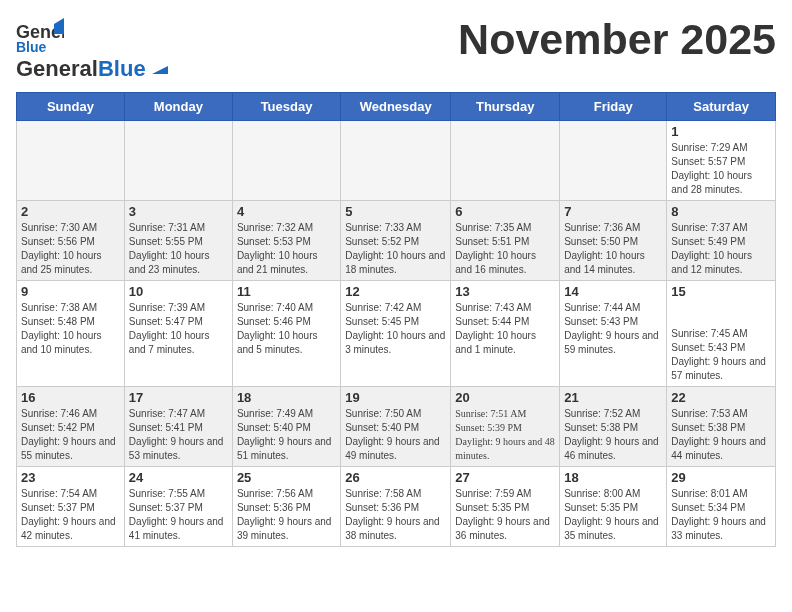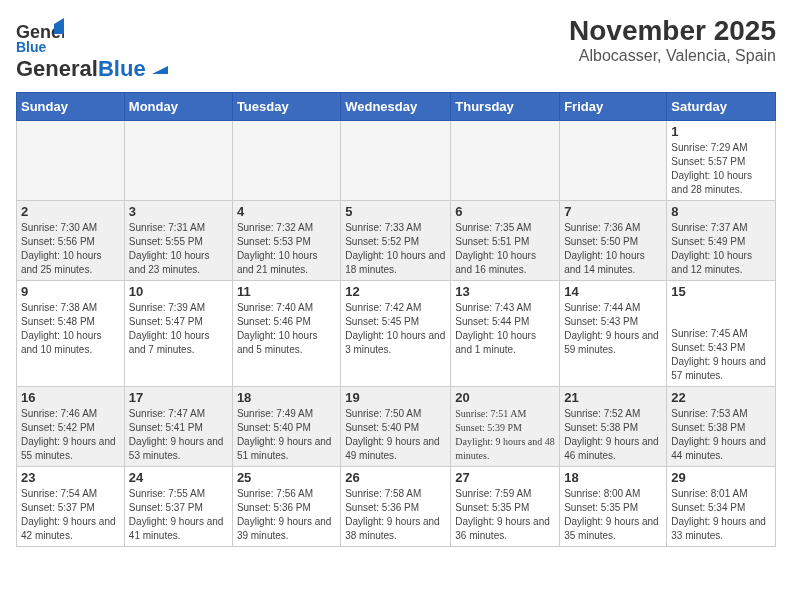--- a/index.html
+++ b/index.html
@@ -18,41 +18,41 @@
     }
     .logo {
       display: flex;
       flex-direction: column;
       align-items: flex-start;
     }
     .title-area {
       text-align: right;
     }
     .month-title {
-      font-size: 28px;
+      font-size: 43px;
       font-weight: bold;
       color: #333;
       line-height: 1.1;
     }
     .location-title {
       font-size: 16px;
       color: #555;
     }
     .calendar-table {
       width: 100%;
       border-collapse: collapse;
       border: 1px solid #ccc;
     }
     .calendar-table th {
       background-color: #3a6bbf;
       color: #fff;
       font-size: 13px;
       font-weight: bold;
       padding: 6px 4px;
-      text-align: left;
+      text-align: center;
       border: 1px solid #2a5aae;
     }
     .calendar-table td {
       vertical-align: top;
       border: 1px solid #ccc;
       padding: 3px 4px;
       width: 113px;
       min-height: 80px;
       font-size: 10px;
       color: #333;
@@ -95,21 +95,20 @@
     <div style="display:flex;align-items:baseline;gap:0;">
       <span style="font-size:22px;font-weight:bold;color:#333;">General</span>
       <span style="font-size:22px;font-weight:bold;color:#1a6bbf;">Blue</span>
       <svg width="20" height="20" viewBox="0 0 20 20" style="margin-left:4px;">
         <polygon points="2,18 18,10 18,18" fill="#1a6bbf"></polygon>
       </svg>
     </div>
   </div>
   <div class="title-area">
     <div class="month-title">November 2025</div>
-    <div class="location-title">Albocasser, Valencia, Spain</div>
   </div>
 </div>
 
 <table class="calendar-table">
   <thead>
     <tr>
     <th>Sunday</th>
         <th>Monday</th>
         <th>Tuesday</th>
         <th>Wednesday</th>

